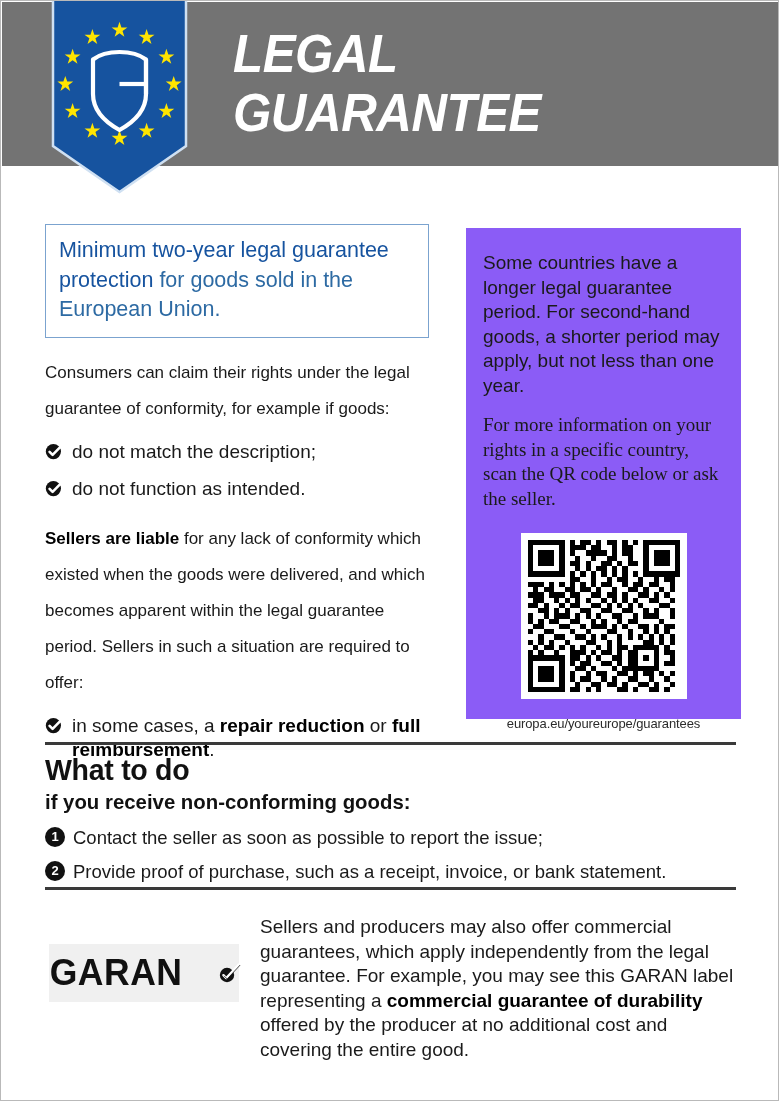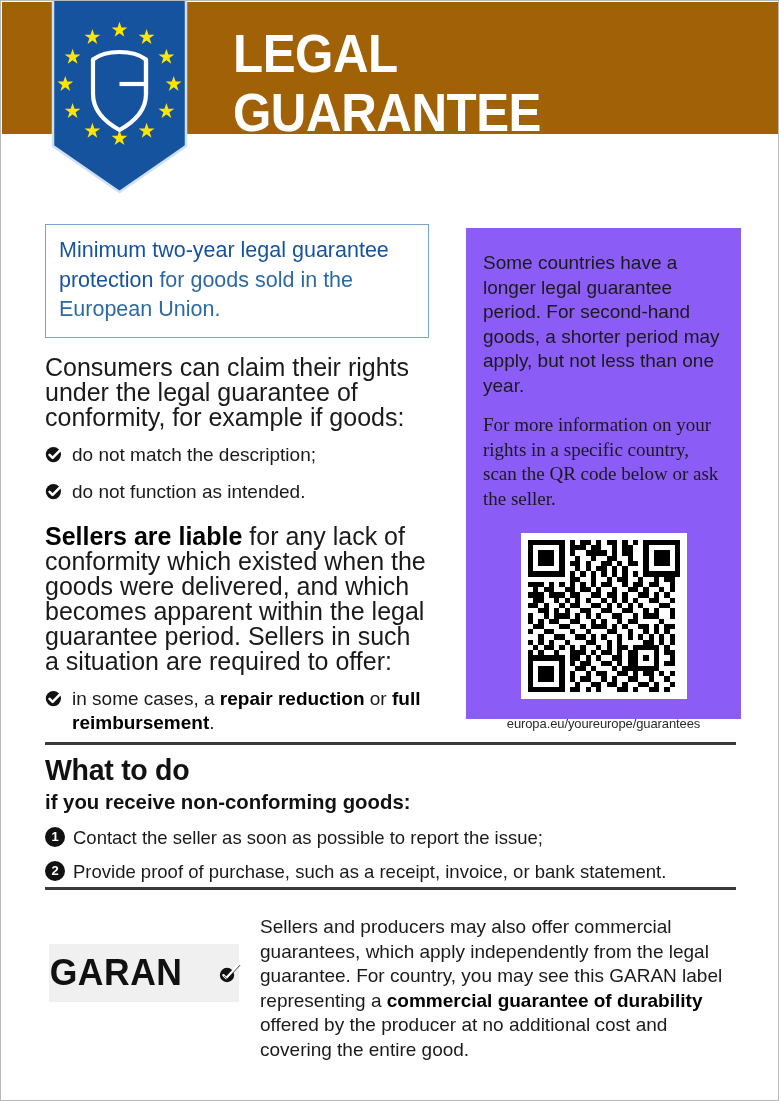--- a/index.html
+++ b/index.html
@@ -15,22 +15,23 @@
     width:779px;height:1101px;
     box-sizing:border-box;
     border:1px solid #b9b9b9;
     background:#fff;
     overflow:hidden;
   }
 
   
   .header{
     position:absolute;left:1px;top:1px;
-    width:776px;height:132px;
-    background:#a16207;
+    width:776px;height:164px;
+    background:#737373;
+    font-style:italic;
   }
   .emblem{
     position:absolute;left:47px;top:-4px;
     width:141px;height:196px;
   }
   .emblem svg{display:block;width:141px;height:196px;}
   .header-title{
     position:absolute;left:231px;top:22px;
     width:530px;
     color:#ffffff;
@@ -65,22 +66,22 @@
     border:1px solid #7ba3cf;
     padding:11px 13px 12px 13px;
     font-size:21.5px;
     line-height:29.5px;
     color:#2a6099;
   }
   .highlight b{color:#16539f;font-weight:normal;}
   .highlight .rest{color:#2d6aa3;}
 
   .para{
-    font-size:25px;
-    line-height:25px;
+    font-size:17px;
+    line-height:36px;
     color:#1a1a1a;
     margin-top:17px;
   }
   .para.tight{margin-top:20px;}
   .para b{font-weight:bold;color:#000;}
 
   
   ul.checks{list-style:none;margin:0;padding:0;}
   ul.checks li{
     position:relative;
@@ -580,17 +581,17 @@
       <span class="garan-word">GARAN</span>
         <span class="garan-mark">
         <svg viewBox="0 0 24 22" xmlns="http://www.w3.org/2000/svg">
           <circle cx="10" cy="13" r="7.2" fill="#111111"></circle>
           <path d="M6.4 13.2 L9.3 16.1 L22 2.4" fill="none" stroke="#ffffff" stroke-width="2.4" stroke-linecap="round" stroke-linejoin="round"></path>
           <path d="M6.4 13.2 L9.3 16.1 L22 2.4" fill="none" stroke="#111111" stroke-width="0.8" stroke-linecap="round" stroke-linejoin="round" opacity="0.95" transform="translate(0.9,0.9)"></path>
         </svg>
       </span>
     </div>
     <div class="garan-text">
-      <span>Sellers and producers may also offer commercial guarantees, which apply independently from the legal guarantee. For country, you may see this GARAN label representing a </span><b>commercial guarantee of durability</b><span> offered by the producer at no additional cost and covering the entire good.</span>
+      <span>Sellers and producers may also offer commercial guarantees, which apply independently from the legal guarantee. For example, you may see this GARAN label representing a </span><b>commercial guarantee of durability</b><span> offered by the producer at no additional cost and covering the entire good.</span>
     </div>
   </div>
 
 </div>
 
 </body></html>

